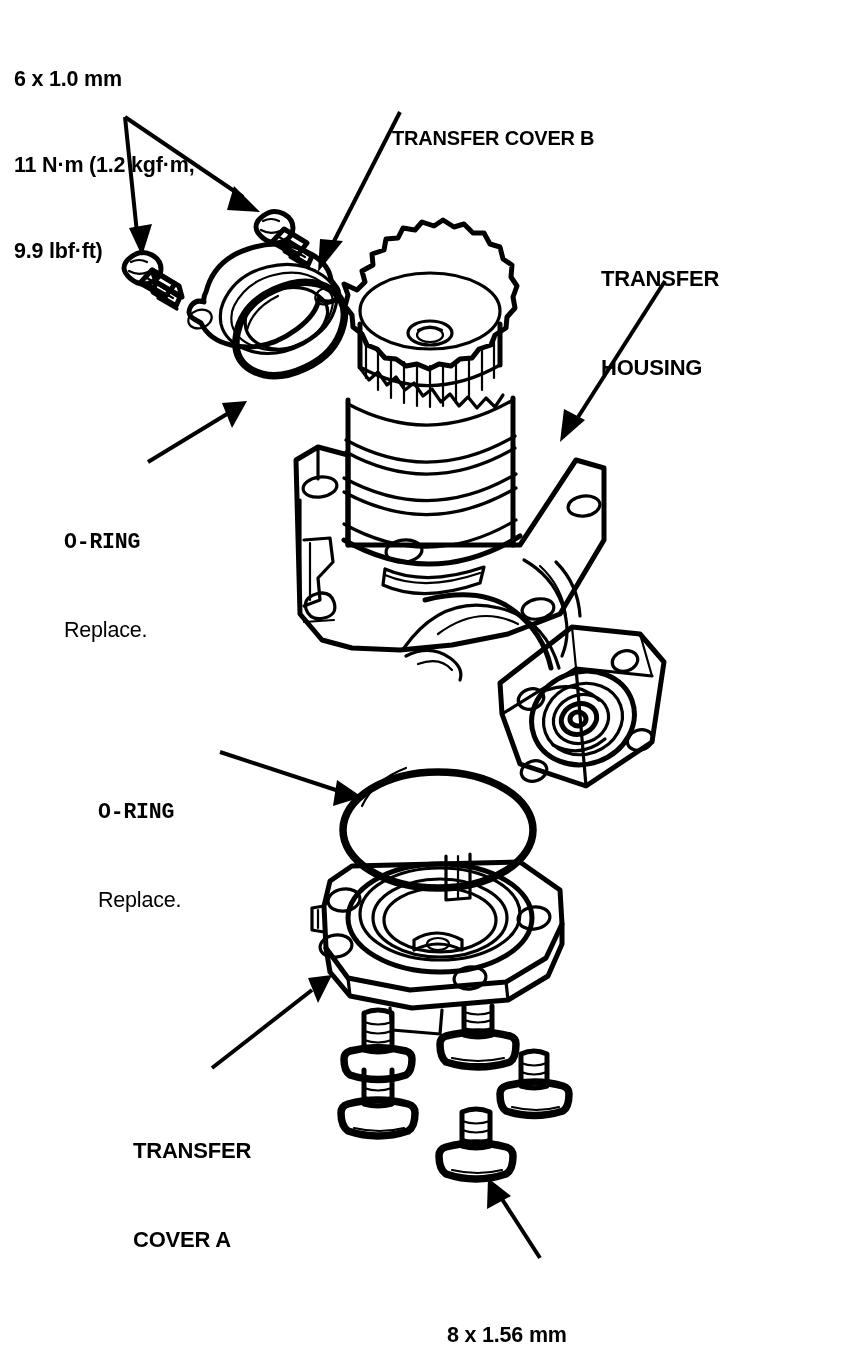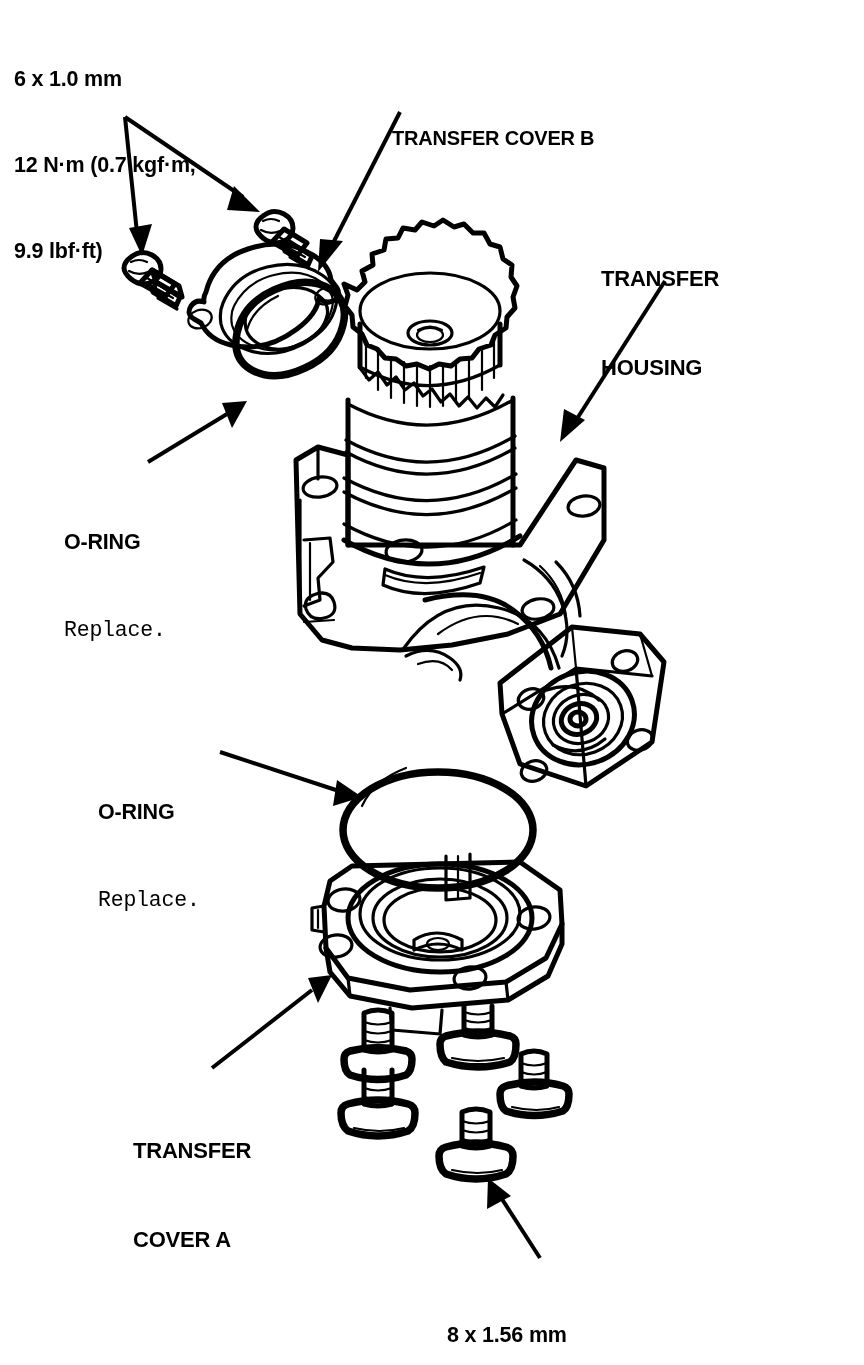--- a/index.html
+++ b/index.html
@@ -30,24 +30,24 @@
     color: #000000;
     line-height: 1.18;
     white-space: pre;
     letter-spacing: -0.2px;
   }
   .callout .ln {
     display: block;
   }
   .bold {
     font-weight: bold;
+    font-family: Liberation Mono, monospace;
   }
   .reg {
     font-weight: normal;
-    font-family: Liberation Mono, monospace;
   }
   
   #lbl-bolt-spec-top {
     left: 14px;
     top: 8px;
     font-size: 21.5px;
     font-weight: bold;
     line-height: 1.33;
   }
   #lbl-transfer-cover-b {
@@ -405,21 +405,21 @@
       </g>
       <path class="lxh" d="M446 1147 q30 -8 60 0 q7 2 7 9 q0 14 -7 18 q-30 10 -60 0 q-7 -5 -7 -18 q0 -7 7 -9 Z"></path>
       <path class="lt" d="M452 1170 q26 6 50 0"></path>
       <path class="fk" d="M456 1176 h36 v4 h-36 Z"></path>
     </g>
 
   </svg>
 
   <div class="callout" id="lbl-bolt-spec-top">
     <span class="ln">6 x 1.0 mm</span>
-    <span class="ln">12 N·m (0.7 kgf·m,</span>
+    <span class="ln">11 N·m (1.2 kgf·m,</span>
     <span class="ln">9.9 lbf·ft)</span>
   </div>
 
   <div class="callout" id="lbl-transfer-cover-b">
     <span class="ln">TRANSFER COVER B</span>
   </div>
 
   <div class="callout" id="lbl-transfer-housing">
     <span class="ln">TRANSFER</span>
     <span class="ln">HOUSING</span>

